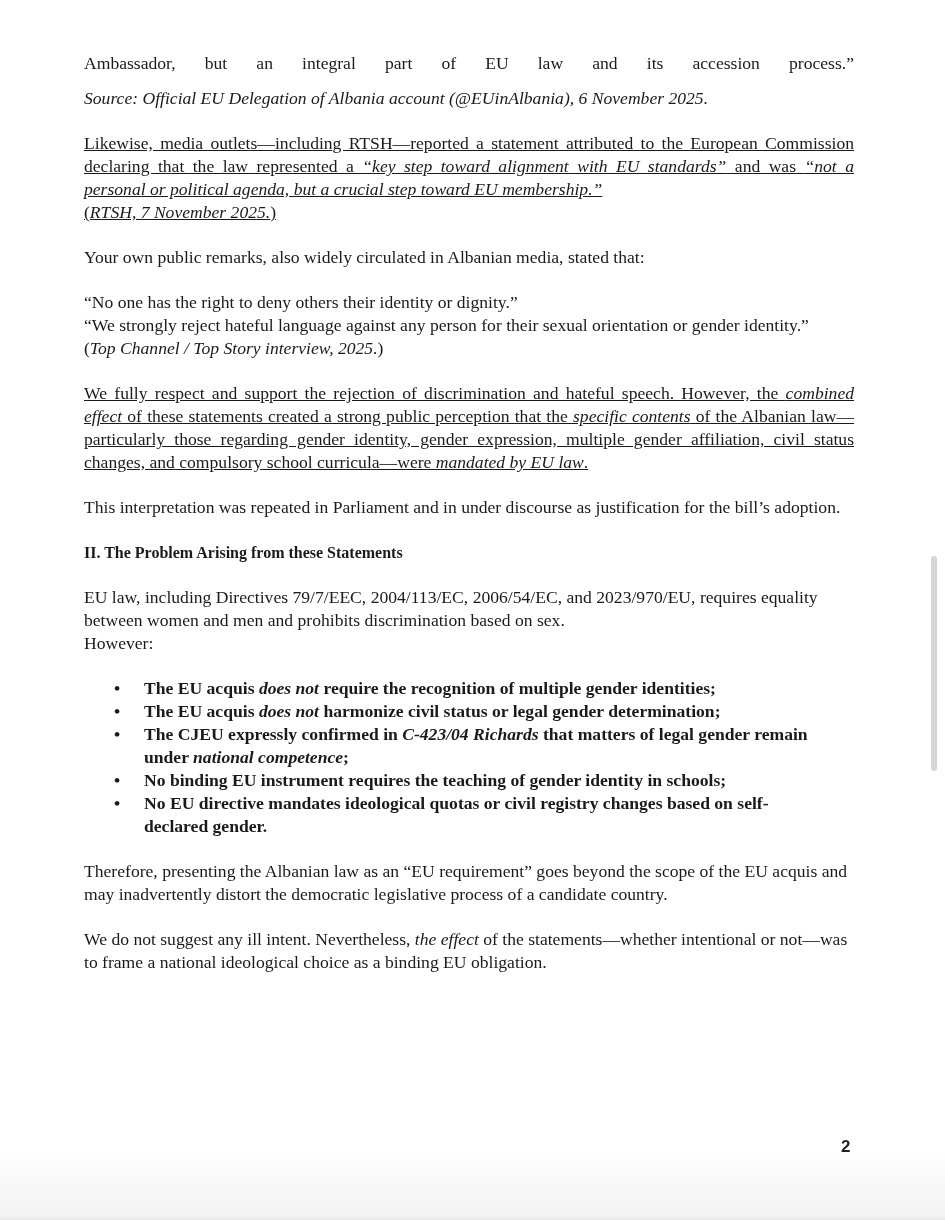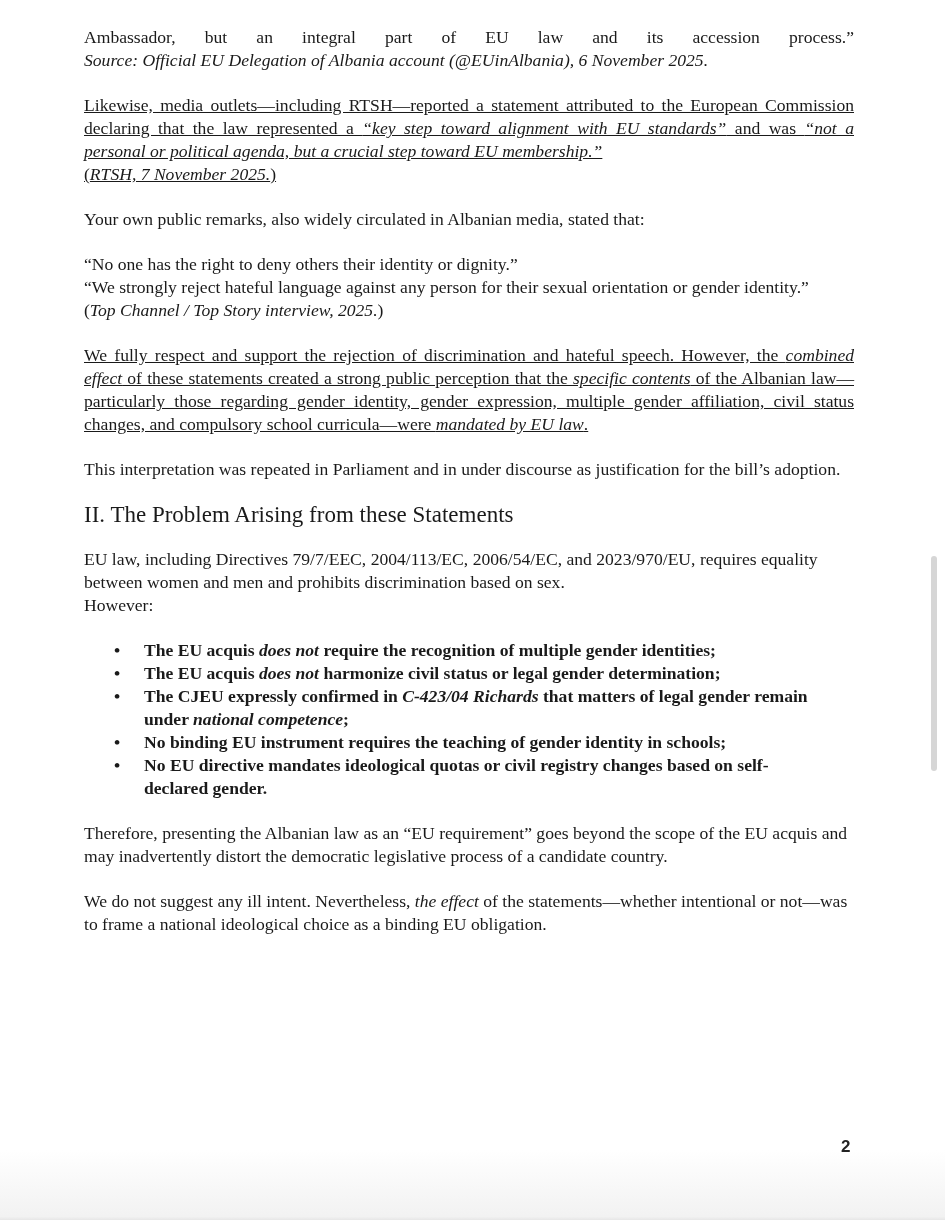--- a/index.html
+++ b/index.html
@@ -3,30 +3,30 @@
 <meta charset="utf-8">
 <style>
   html, body { margin: 0; padding: 0; }
   body {
     width: 945px; height: 1220px; overflow: hidden; position: relative;
     background: #ffffff;
     font-family: "Liberation Serif", serif;
     color: #1a1a1a;
   }
   .page {
-    position: absolute; left: 84px; top: 26px; width: 770px;
+    position: absolute; left: 84px; top: 52px; width: 770px;
     font-size: 17.6px; line-height: 23px;
   }
   p { margin: 0 0 22px 0; }
   .justify { text-align: justify; text-align-last: left; text-decoration: underline; }
   .justify-full { text-align: justify; text-align-last: justify; }
   .line { display: block; }
-  i { font-style: italic; }
+  i { font-style: italic; margin-top: 12px; }
   h2 {
-    font-size: 23px; font-weight: normal; margin: 0 0 22px 0; line-height: 23px;
+    font-size: 16px; font-weight: bold; margin: 0 0 22px 0; line-height: 23px;
   }
   ul { margin: 0 0 22px 0; padding-left: 60px; list-style: none; font-weight: bold; }
   ul li { position: relative; }
   ul li::before {
     content: "\2022"; position: absolute; left: -30px; top: 0;
   }
   .page-num {
     position: absolute; left: 841px; top: 1137px;
     font-family: "Liberation Sans", sans-serif; font-weight: bold; font-size: 17px; color: #222;
   }

